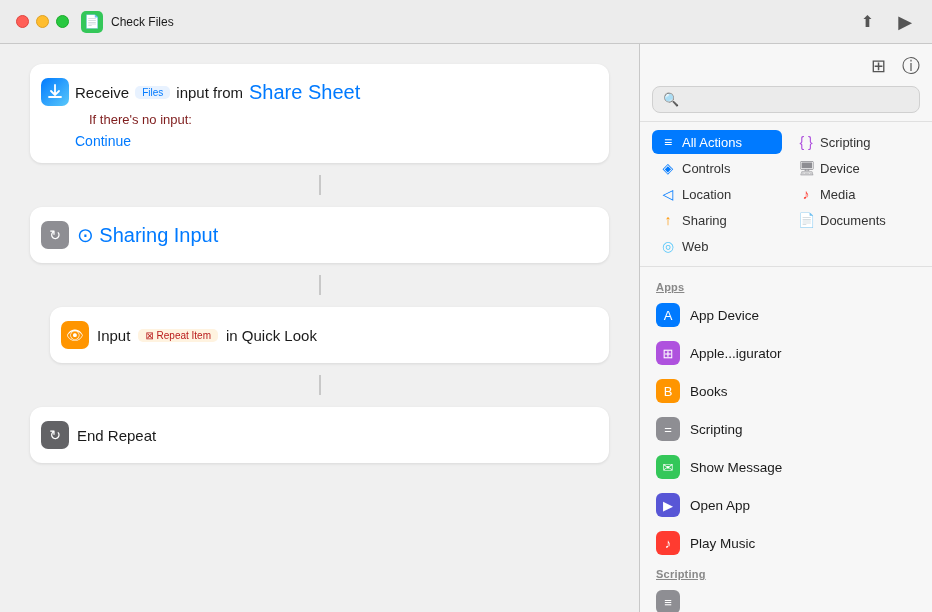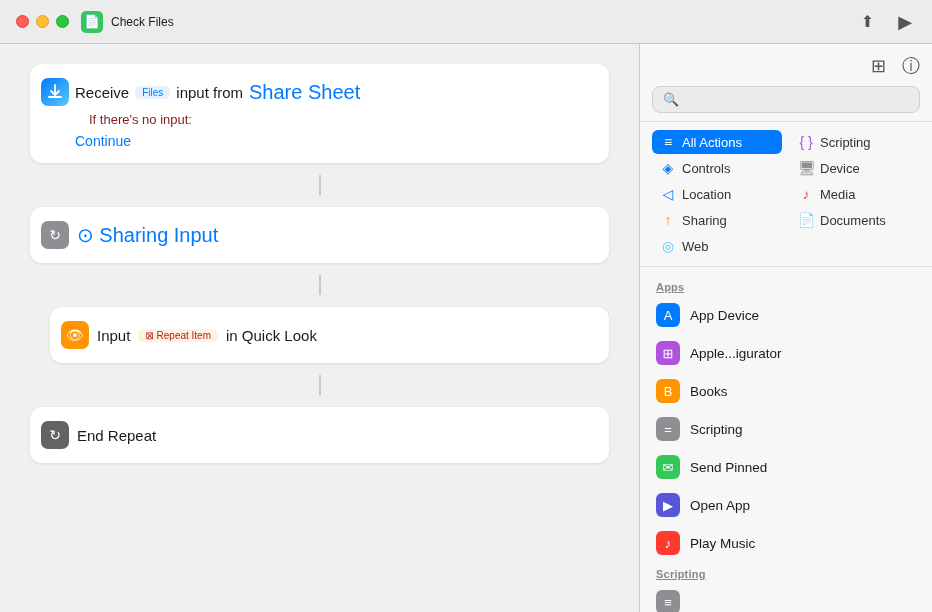--- a/index.html
+++ b/index.html
@@ -475,21 +475,21 @@
         <div class="action-item-icon orange">B</div>
         <span>Books</span>
       </div>
       <div class="action-item">
         <div class="action-item-icon gray">=</div>
         <span>Scripting</span>
       </div>
 
       <div class="action-item">
         <div class="action-item-icon green">✉</div>
-        <span>Send Pinned</span>
+        <span>Show Message</span>
       </div>
       <div class="action-item">
         <div class="action-item-icon indigo">▶</div>
         <span>Open App</span>
       </div>
       <div class="action-item">
         <div class="action-item-icon red">♪</div>
         <span>Play Music</span>
       </div>
 

